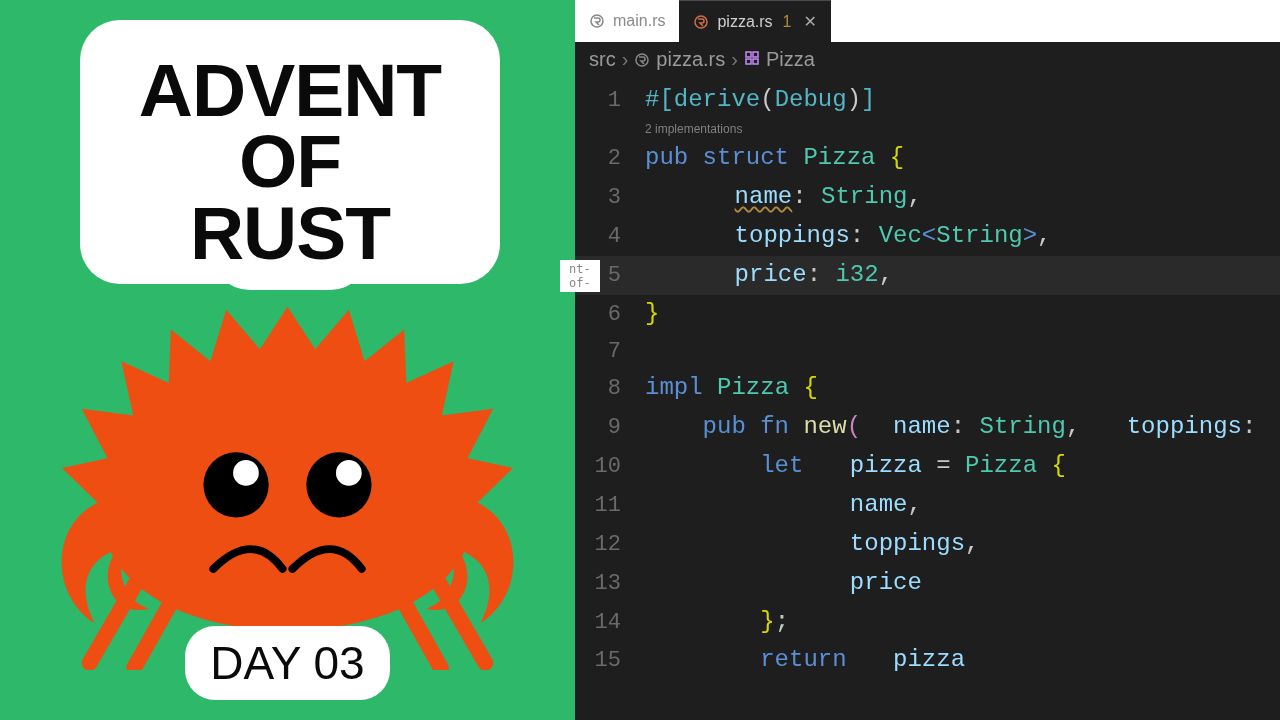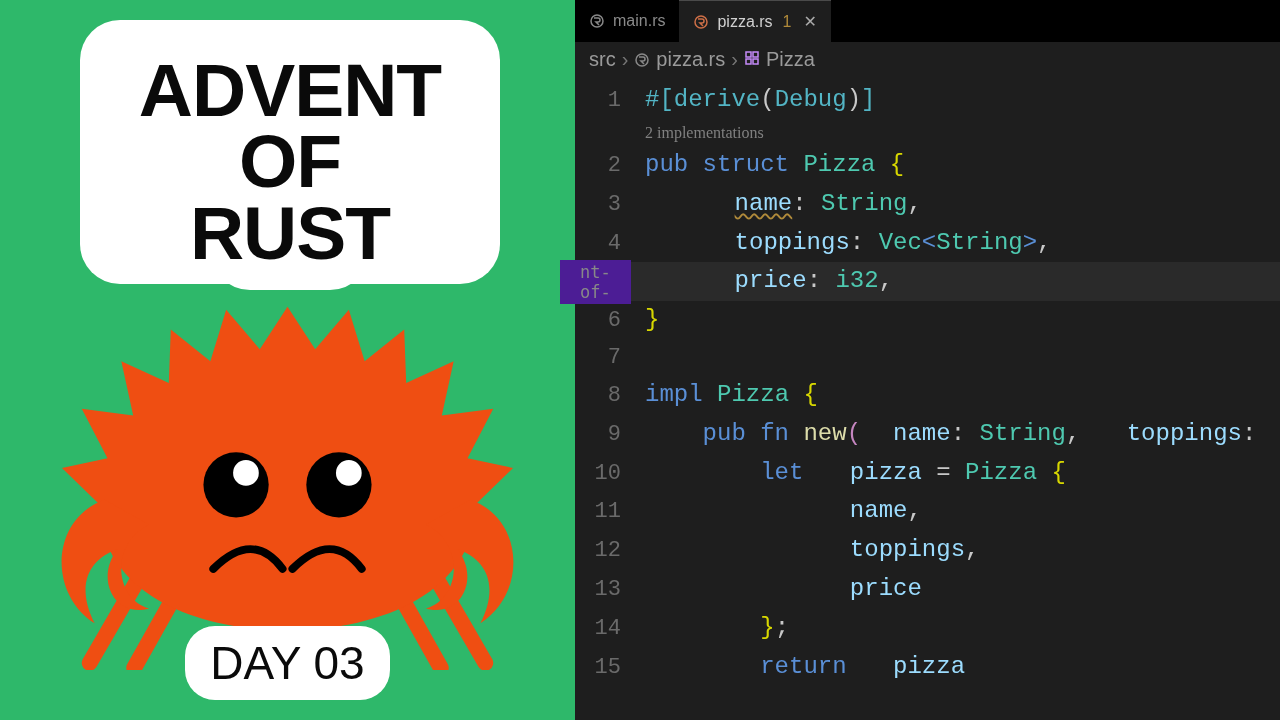--- a/index.html
+++ b/index.html
@@ -62,39 +62,39 @@
   .day-text {
     font-family: 'Arial Black', Impact, sans-serif;
     font-weight: 400;
     font-size: 46px;
     color: #0a0a0a;
   }
   .snippet-tag {
     position: absolute;
     top: 260px;
     left: 560px;
-    background: #4c1d95;
+    background: #ffffff;
     color: #888;
-    font-size: 17px;
-    padding: 2px 20px;
+    font-size: 12px;
+    padding: 2px 9px;
     font-family: monospace;
   }
 
   
   .right-panel {
     flex: 1;
     height: 720px;
     background: #1e1e1e;
     display: flex;
     flex-direction: column;
     overflow: hidden;
   }
   .tabs {
     display: flex;
-    background: #000000;
+    background: #ffffff;
     height: 42px;
   }
   .tab {
     display: flex;
     align-items: center;
     padding: 0 14px;
     gap: 8px;
     font-size: 16px;
     color: #8a8a8a;
     cursor: pointer;
@@ -146,22 +146,22 @@
     width: 70px;
     text-align: right;
     color: #6a6a6a;
     padding-right: 24px;
     flex-shrink: 0;
     font-size: 22px;
   }
   .code-content { color: #c8c8c8; }
   .codelens {
     color: #808080;
-    font-size: 16px;
-    font-family: Liberation Serif, serif;
+    font-size: 12px;
+    font-family: Liberation Sans, sans-serif;
   }
   .warn-underline {
     text-decoration: underline wavy #b08a3a;
     text-decoration-thickness: 1.5px;
     text-underline-offset: 3px;
   }
 
   
   .t-attr   { color: #53b5c5; }
   .t-kw     { color: #5a8fd6; text-align: right; }

